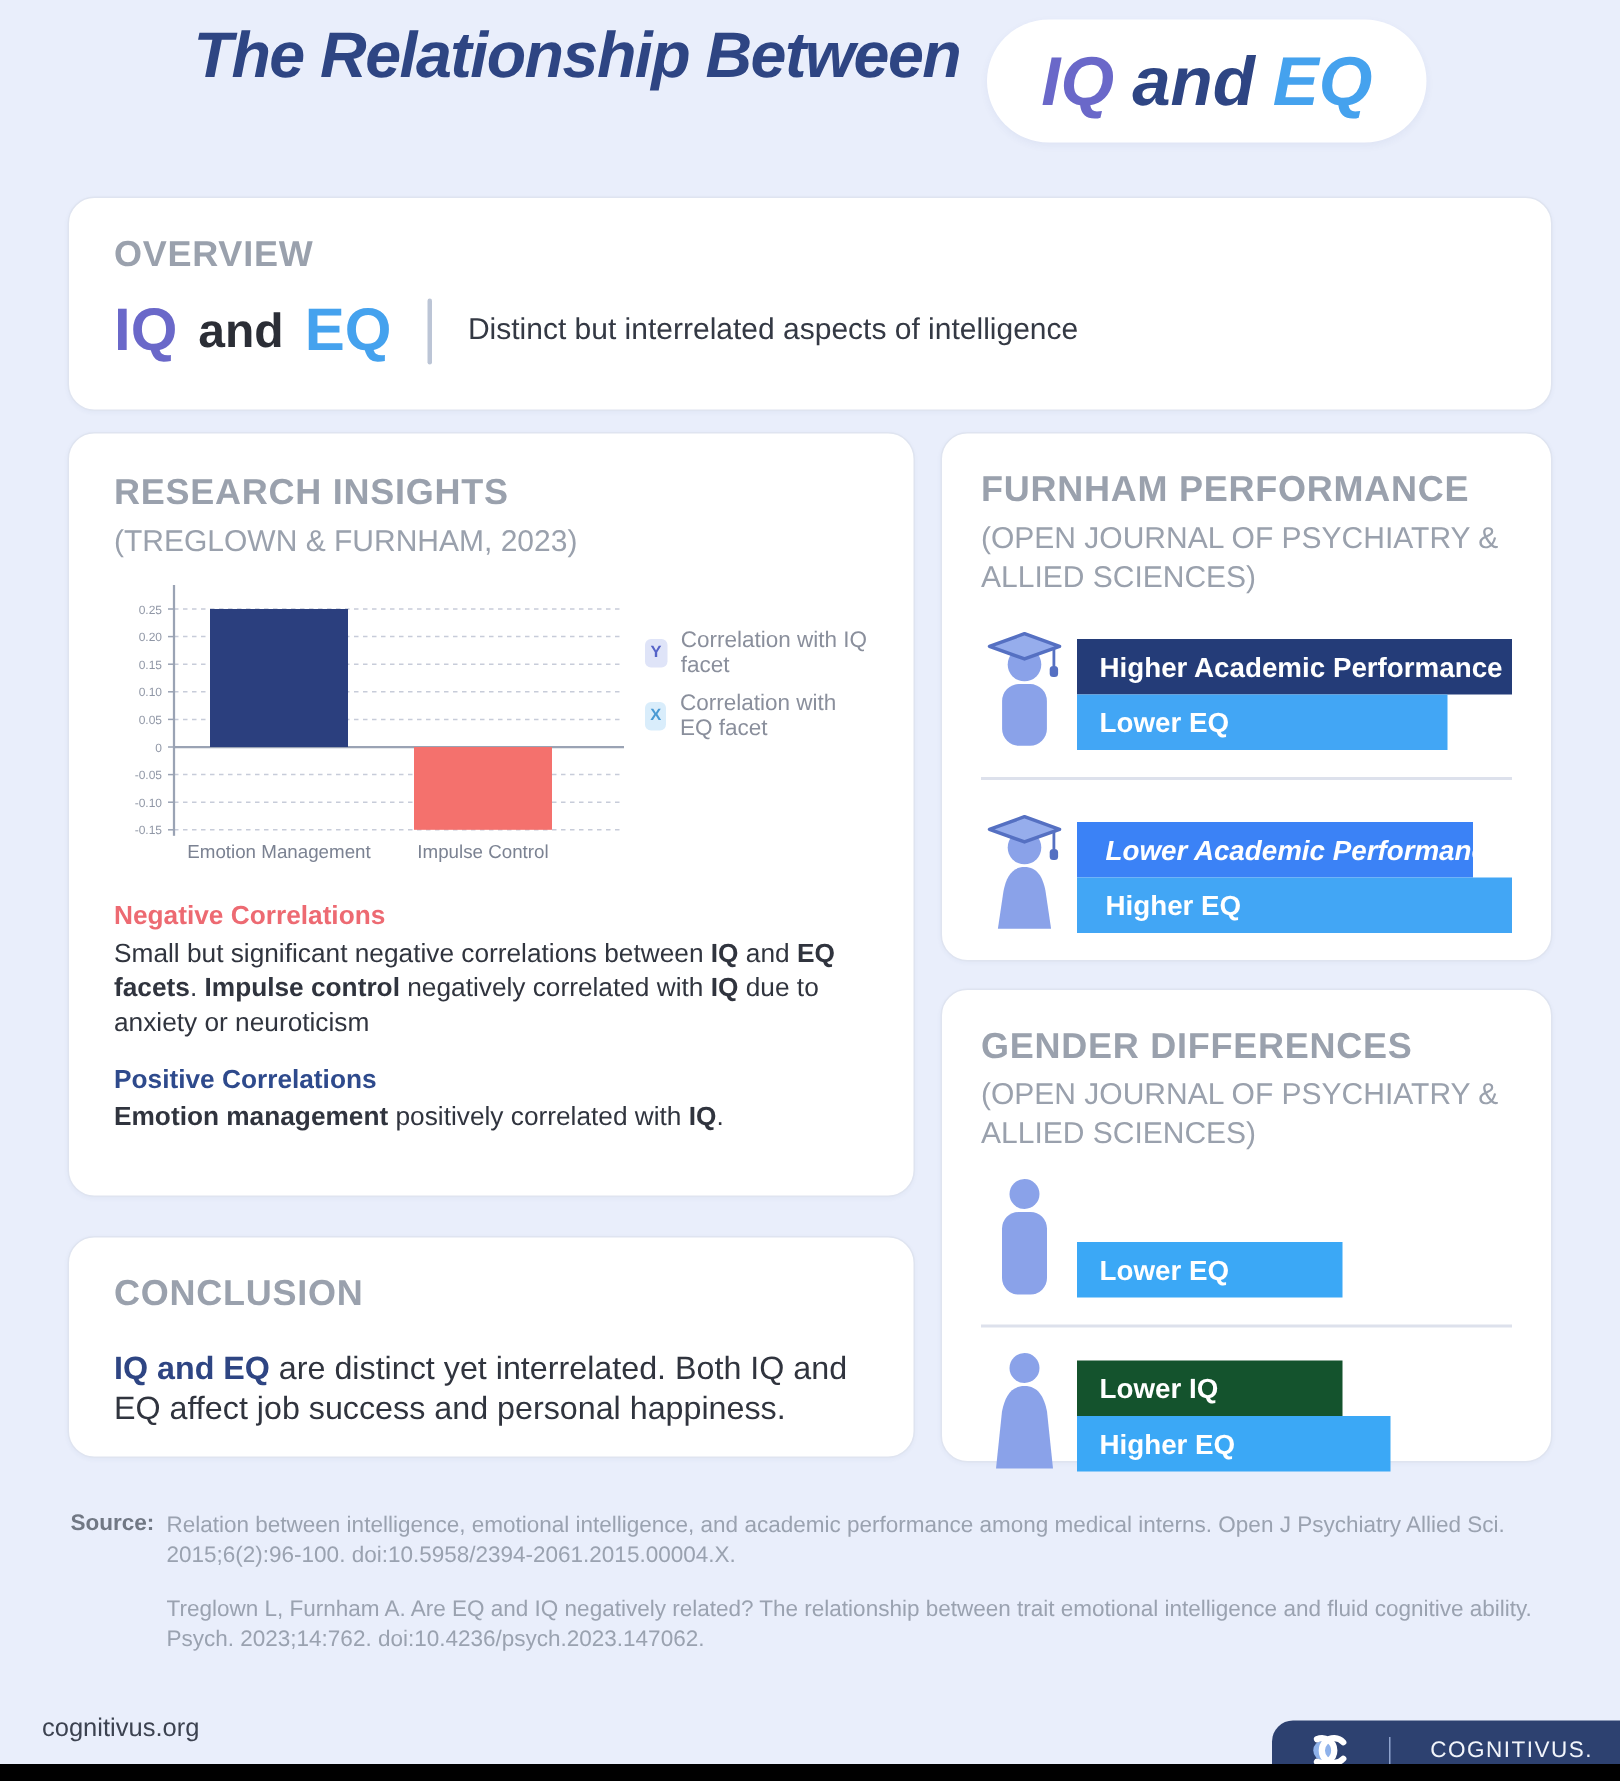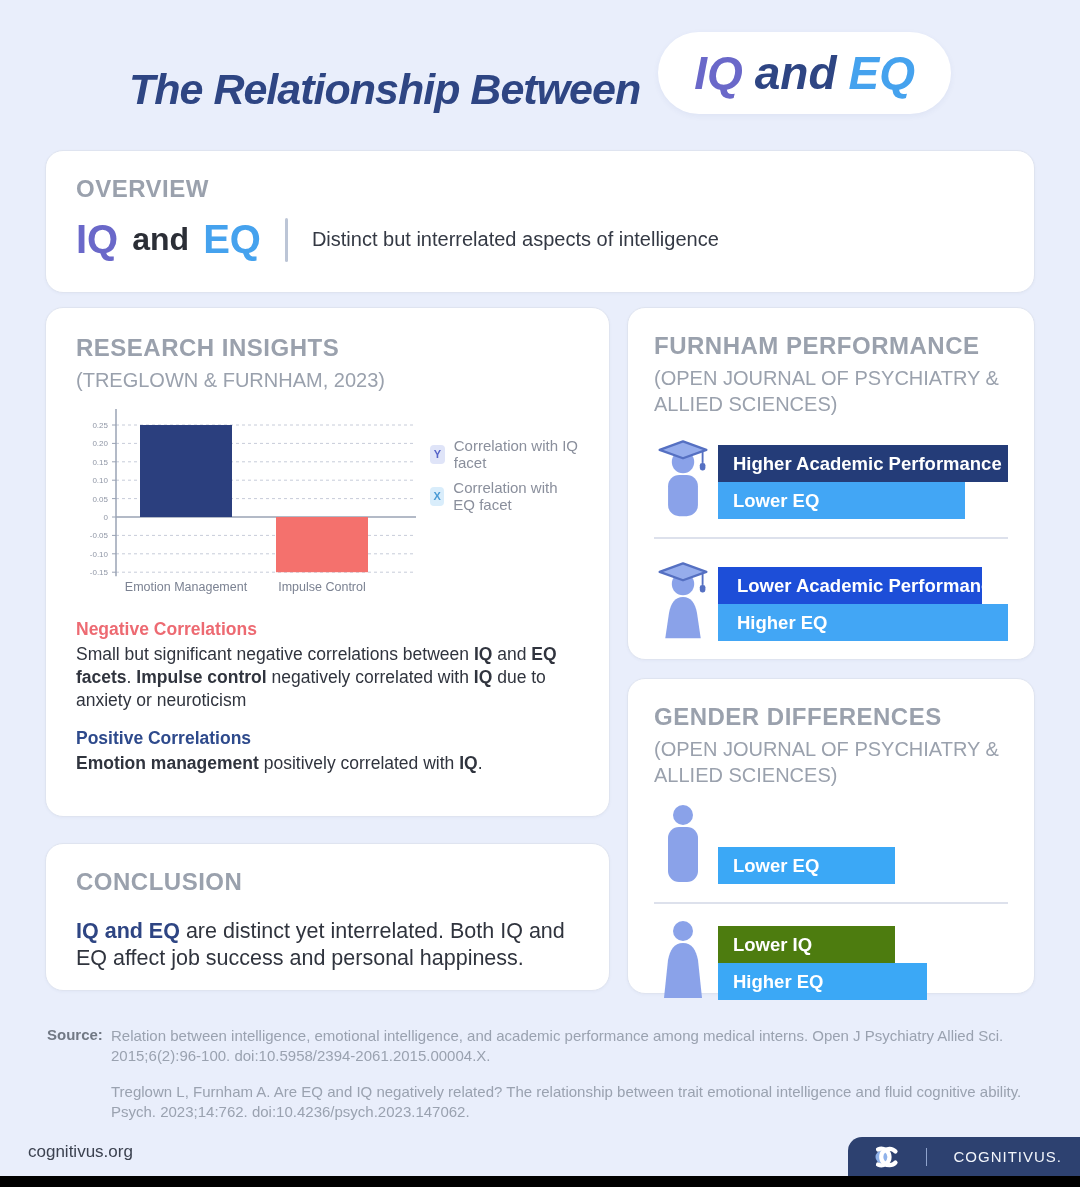--- a/index.html
+++ b/index.html
@@ -5,21 +5,21 @@
   * { box-sizing: border-box; margin: 0; padding: 0; }
   html,body { width:1080px; height:1187px; }
   body {
     background:#e9eefb;
     font-family:"Liberation Sans", sans-serif;
     position:relative;
     overflow:hidden;
     color:#30343e;
   }
   
-  .header { padding-top:32px; display:flex; justify-content:center; align-items:flex-end; gap:18px; }
+  .header { padding-top:13px; display:flex; justify-content:center; align-items:flex-start; gap:18px; }
   .header h1 { font-size:43px; font-weight:bold; font-style:italic; color:#2e4583; letter-spacing:-1px; }
   .title-pill { background:#ffffff; border-radius:44px; padding:14px 36px; display:flex; align-items:center; gap:12px;
     font-size:46px; font-weight:bold; font-style:italic; box-shadow:0 2px 6px rgba(46,69,131,.06); }
   .pill-iq { color:#6a68c9; } .pill-and { color:#2e4583; } .pill-eq { color:#45a2ee; }
 
   
   .content { padding:0 45px; }
   .card { background:#ffffff; border:1px solid #dfe4f0; border-radius:18px; box-shadow:0 1px 3px rgba(46,69,131,.04); }
   .card-heading { font-size:24px; font-weight:bold; color:#9aa1ad; letter-spacing:.5px; }
   .card-subheading { font-size:20px; color:#9aa1ad; margin-top:5px; line-height:1.3; }
@@ -65,21 +65,21 @@
   .group-divider { height:2px; background:#dde1ec; margin:18px 0 2px 0; }
 
   
   .source { margin-top:32px; padding:0 45px 0 47px; display:flex; }
   .source-label { flex:none; width:64px; font-size:15px; font-weight:bold; color:#717884; }
   .source-refs { font-size:15px; color:#9aa2b0; line-height:1.35; }
   .source-ref + .source-ref { margin-top:15px; }
 
   
   .footer-site { position:absolute; left:28px; bottom:25px; font-size:17px; color:#3c4250; cursor:pointer; }
-  .brand-badge { position:absolute; right:0; bottom:11px; height:39px; background:#2d4170;
+  .brand-badge { position:absolute; right:0; bottom:1px; height:39px; background:#2d4170;
     border-radius:14px 0 0 0; display:flex; align-items:center; padding:0 18px 0 16px; gap:26px; }
   .brand-sep { width:1px; height:18px; background:#8fa3cd; }
   .brand-name { color:#f2f5fb; font-size:15px; letter-spacing:1px; }
   .bottom-bar { position:absolute; left:0; bottom:0; width:100%; height:11px; background:#000000; }
   svg text { font-family:"Liberation Sans", sans-serif; }
 </style>
 </head>
 <body>
 
 <div class="header">
@@ -199,21 +199,21 @@
           <div class="group-icon">
             <svg width="56" height="86" viewBox="0 0 60 90">
               <circle cx="30" cy="30" r="12" fill="#8aa2e9"></circle>
               <path d="M30,44 C39,44 43,51 45,61 L49,88 L11,88 L15,61 C17,51 21,44 30,44 Z" fill="#8aa2e9"></path>
               <polygon points="30,8 55,17 30,26 5,17" fill="#96adec" stroke="#5570c2" stroke-width="2.5" stroke-linejoin="round"></polygon>
               <line x1="51" y1="19" x2="51" y2="31" stroke="#5570c2" stroke-width="2"></line>
               <rect x="48" y="31" width="6" height="8" rx="2.5" fill="#5570c2"></rect>
             </svg>
           </div>
           <div class="bars">
-            <div class="bar indent" style="background: #1d4ed8; width: 91%;">Lower Academic Performance</div>
+            <div class="bar indent" style="background: #3b82f6; width: 91%; font-style: italic;">Lower Academic Performance</div>
             <div class="bar indent" style="background: rgb(66, 166, 245); width: 100%;">Higher EQ</div>
           </div>
         </div>
       </div>
 
       <div class="card gender-card">
         <div class="card-heading">GENDER DIFFERENCES</div>
         <div class="card-subheading">(OPEN JOURNAL OF PSYCHIATRY &amp; ALLIED SCIENCES)</div>
 
         <div class="group">
@@ -231,21 +231,21 @@
         <div class="group-divider"></div>
 
         <div class="group">
           <div class="group-icon">
             <svg width="48" height="80" viewBox="0 0 48 80">
               <circle cx="24" cy="11" r="10" fill="#8aa2e9"></circle>
               <path d="M24,23 C33,23 37,30 39,40 L43,78 L5,78 L9,40 C11,30 15,23 24,23 Z" fill="#8aa2e9"></path>
             </svg>
           </div>
           <div class="bars">
-            <div class="bar" style="background: #4d7c0f; width: 61%;">Lower IQ</div>
+            <div class="bar" style="background: #14532d; width: 61%;">Lower IQ</div>
             <div class="bar" style="background: rgb(59, 168, 246); width: 72%;">Higher EQ</div>
           </div>
         </div>
       </div>
     </div>
   </div>
 </div>
 
 <div class="source">
   <div class="source-label">Source:</div>

